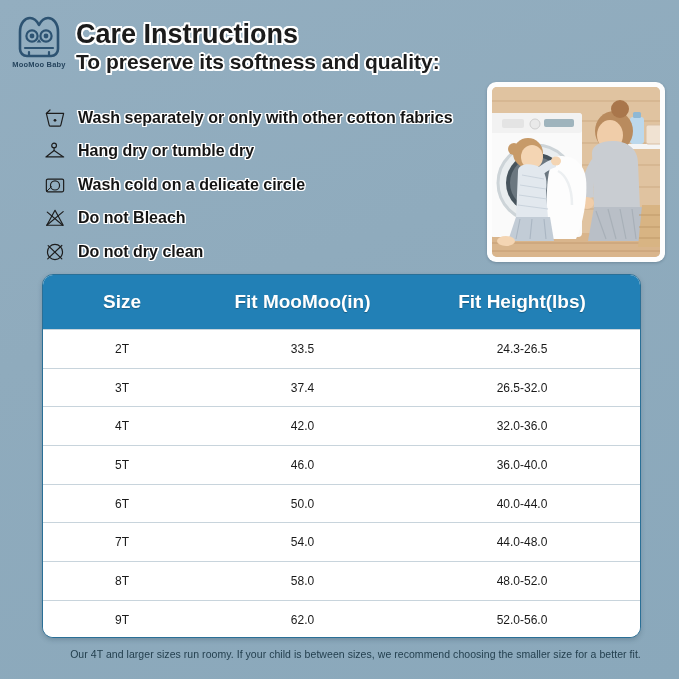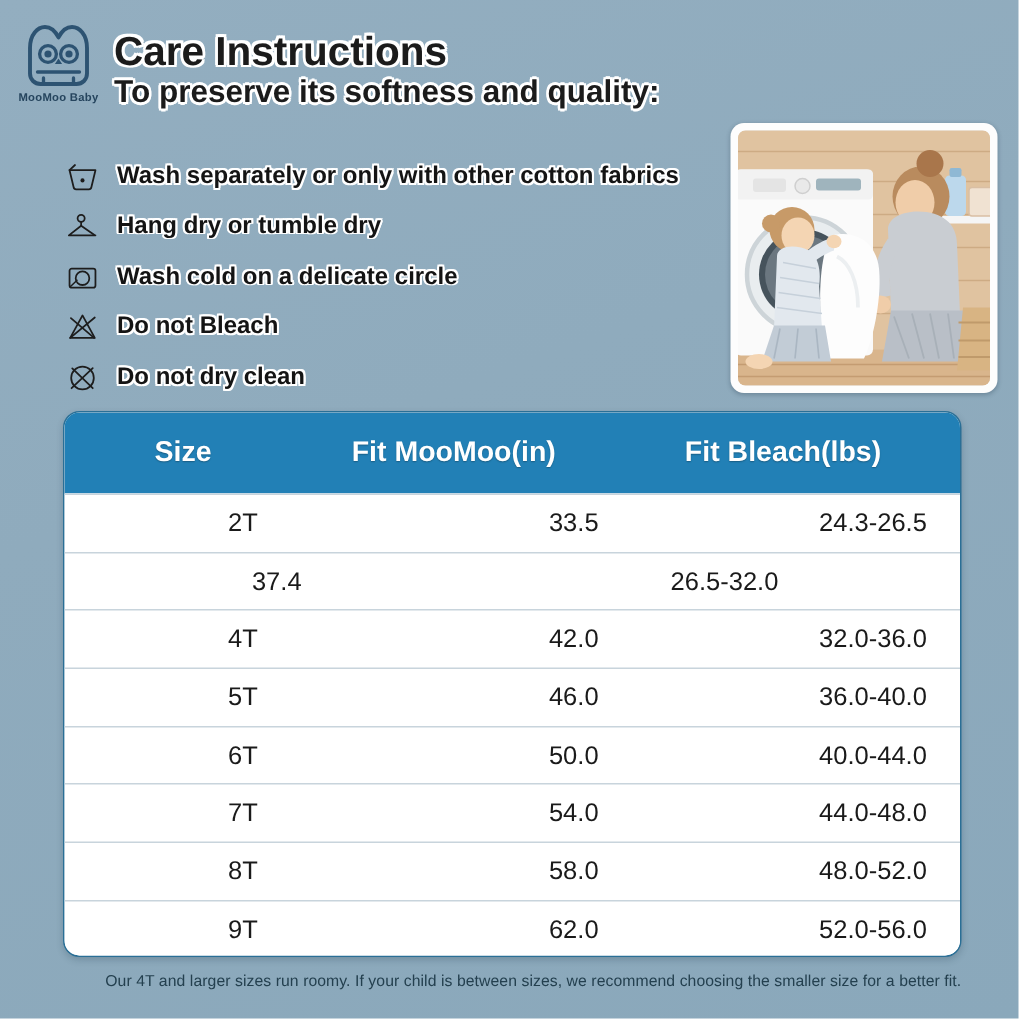--- a/index.html
+++ b/index.html
@@ -75,21 +75,21 @@
     box-shadow:0 2px 5px rgba(25,50,70,.22);
   }
   .t-row { display:flex; width:100%; }
   #t-head { background:#2280b6; height:54px; align-items:center; }
   #t-head .cell {
     color:#fff; font-size:19px; font-weight:bold; text-align:center;
     text-shadow:0 1px 1px rgba(0,0,0,.28);
   }
   .t-body-row { height:38.7px; align-items:center; border-top:1px solid #c8d4dc; background:#fff; }
   .t-body-row:first-child { border-top:none; }
-  .t-body-row .cell { font-size:17px; color:#1a1a1a; text-align:center;margin-left:40px; }
+  .t-body-row .cell { font-size:12px; color:#1a1a1a; text-align:center; }
   .cell.c-size   { flex:0 0 158px; }
   .cell.c-height { flex:0 0 203px; }
   .cell.c-weight { flex:1 1 auto; }
 
   
   #footnote {
     position:absolute; left:0; top:648px; width:679px;
     text-align:center; font-size:10.5px; color:#24404f; letter-spacing:.05px;padding-left:32px;
   }
 </style>
@@ -262,29 +262,30 @@
       </g>
     </svg>
   </div>
 </div>
 
 <div id="size-table">
 
   <div class="t-row" id="t-head">
     <div class="cell c-size">Size</div>
     <div class="cell c-height">Fit MooMoo(in)</div>
-    <div class="cell c-weight">Fit Bleach(lbs)</div>
+    <div class="cell c-weight">Fit Height(lbs)</div>
   </div>
 
   <div class="t-row t-body-row">
     <div class="cell c-size">2T</div>
     <div class="cell c-height">33.5</div>
     <div class="cell c-weight">24.3-26.5</div>
   </div>
   <div class="t-row t-body-row">
+    <div class="cell c-size">3T</div>
     <div class="cell c-height">37.4</div>
     <div class="cell c-weight">26.5-32.0</div>
   </div>
   <div class="t-row t-body-row">
     <div class="cell c-size">4T</div>
     <div class="cell c-height">42.0</div>
     <div class="cell c-weight">32.0-36.0</div>
   </div>
   <div class="t-row t-body-row">
     <div class="cell c-size">5T</div>

